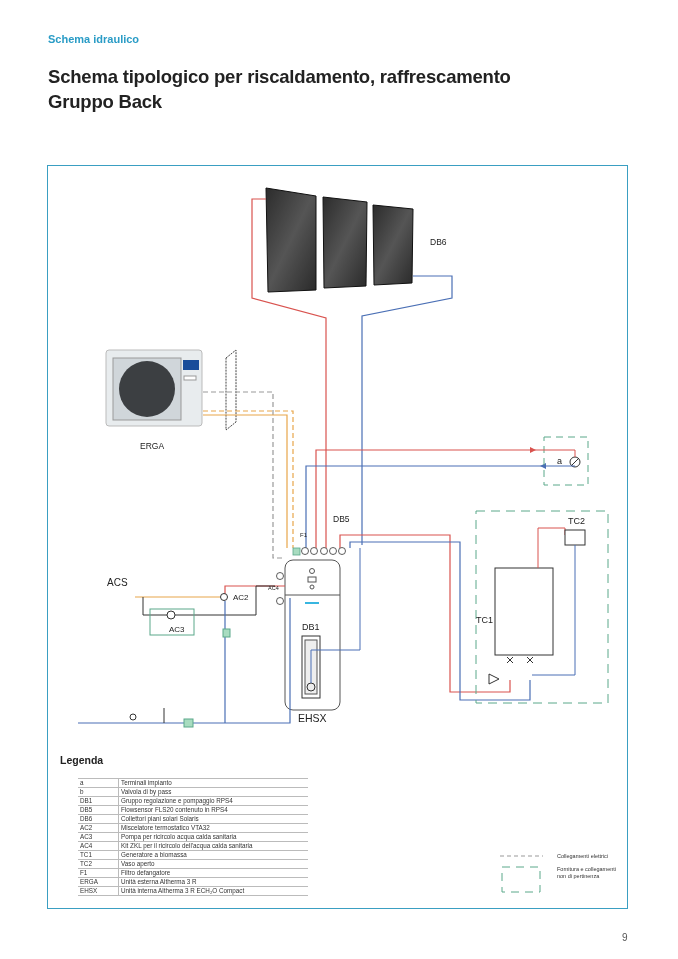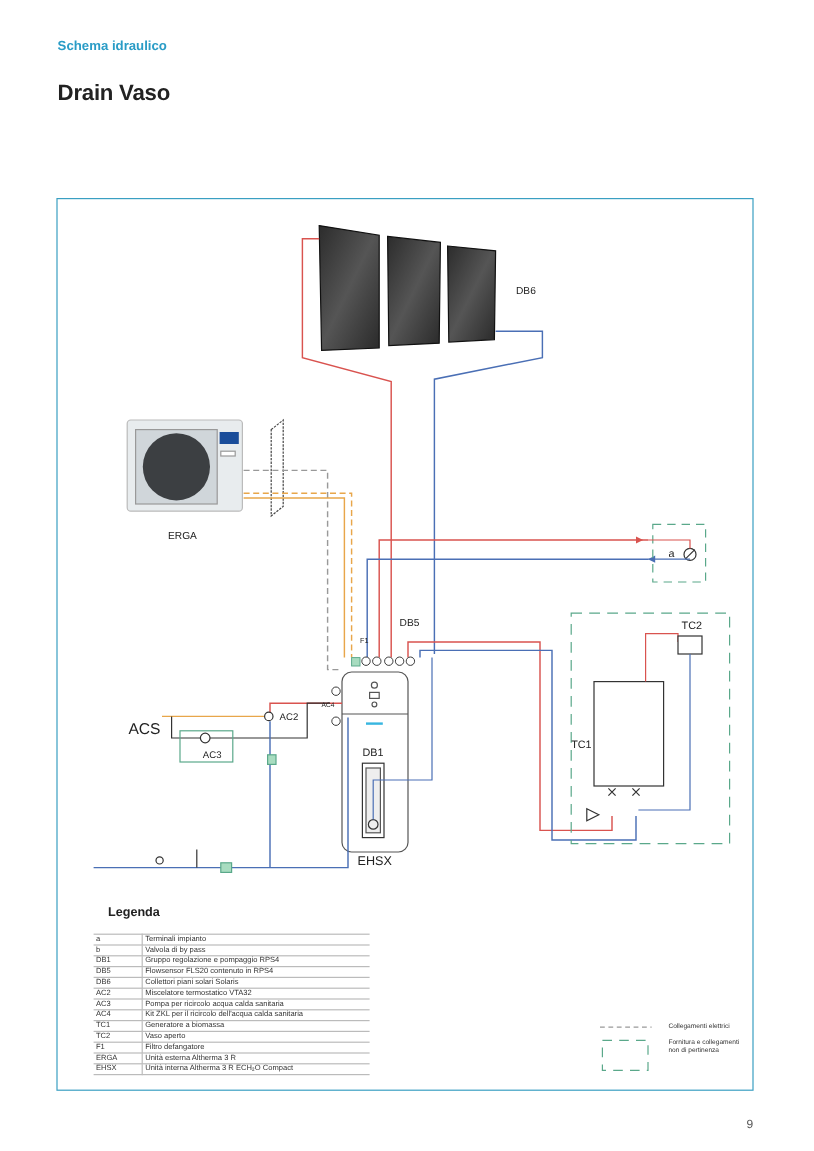--- a/index.html
+++ b/index.html
@@ -2,37 +2,38 @@
 <html><head>
 <meta charset="utf-8">
 <style>
   html,body{margin:0;padding:0;background:#fff;}
   body{width:678px;height:959px;position:relative;font-family:"Liberation Sans",sans-serif;overflow:hidden;}
   .section{position:absolute;left:48px;top:33px;font-size:11px;color:#2a9cc6;font-weight:bold;}
   .title{position:absolute;left:48px;top:64px;width:600px;font-size:18.5px;font-weight:bold;line-height:25px;color:#222;letter-spacing:-0.2px;}
   .title div{white-space:nowrap;}
   .frame{position:absolute;left:47px;top:165px;width:581px;height:744px;border:1.5px solid #3a9fc2;box-sizing:border-box;}
   svg.diag{position:absolute;left:0;top:0;}
-  .legend-title{position:absolute;left:90px;top:754px;font-size:10.5px;font-weight:bold;color:#222;}
+  .legend-title{position:absolute;left:60px;top:754px;font-size:10.5px;font-weight:bold;color:#222;}
   table.legend{position:absolute;left:78px;top:778px;width:230px;border-collapse:collapse;font-size:6.3px;color:#333;}
   table.legend td{border-bottom:0.8px solid #bbb;padding:0 2px;height:8px;line-height:8px;}
   table.legend tr:first-child td{border-top:0.8px solid #bbb;}
   table.legend td.k{width:36px;border-right:0.8px solid #bbb;}
   .key-elec{position:absolute;left:557px;top:853px;font-size:5.5px;color:#333;}
   .key-supply{position:absolute;left:557px;top:866px;font-size:5.5px;color:#333;line-height:7px;width:60px;}
   .pagenum{position:absolute;left:622px;top:932px;font-size:10px;color:#555;}
   .lbl{position:absolute;font-size:10px;color:#222;}
   .lbl.sm{font-size:8px;}
 </style>
 </head>
 <body>
 
 <div class="section">Schema idraulico</div>
 <div class="title">
-  <div>Drain Vaso</div>
+  <div>Schema tipologico per riscaldamento, raffrescamento</div>
+  <div>Gruppo Back</div>
 </div>
 
 <div class="frame"></div>
 
 <svg class="diag" width="678" height="959">
   <defs>
     <linearGradient id="panelg" x1="0" y1="0" x2="1" y2="1">
       <stop offset="0" stop-color="#2c2c2c"></stop>
         <stop offset="0.5" stop-color="#555"></stop>
         <stop offset="1" stop-color="#2a2a2a"></stop>
@@ -123,21 +124,21 @@
   <line x1="500" y1="856" x2="543" y2="856" stroke="#999" stroke-dasharray="4,3"></line>
   <rect x="502" y="867" width="38" height="25" fill="none" stroke="#5aa88a" stroke-dasharray="8,6"></rect>
 </svg>
 
 <div class="lbl" style="left:430px;top:237px;font-size:8.5px;">DB6</div>
 <div class="lbl" style="left:140px;top:441px;font-size:8.5px;">ERGA</div>
 <div class="lbl" style="left:333px;top:514px;font-size:8.5px;">DB5</div>
 <div class="lbl sm" style="left:300px;top:532px;font-size:6px;">F1</div>
 <div class="lbl" style="left:302px;top:622px;font-size:9px;">DB1</div>
 <div class="lbl" style="left:298px;top:712px;font-size:10.5px;">EHSX</div>
-<div class="lbl" style="left:107px;top:600px;font-size:13px;">ACS</div>
+<div class="lbl" style="left:107px;top:577px;font-size:10px;">ACS</div>
 <div class="lbl sm" style="left:233px;top:593px;">AC2</div>
 <div class="lbl sm" style="left:169px;top:625px;">AC3</div>
 <div class="lbl sm" style="left:268px;top:585px;font-size:5.5px;">AC4</div>
 <div class="lbl" style="left:476px;top:615px;font-size:9px;">TC1</div>
 <div class="lbl" style="left:568px;top:516px;font-size:9px;">TC2</div>
 <div class="lbl" style="left:557px;top:456px;font-size:9px;">a</div>
 
 <div class="legend-title">Legenda</div>
 <table class="legend">
   <tbody>

